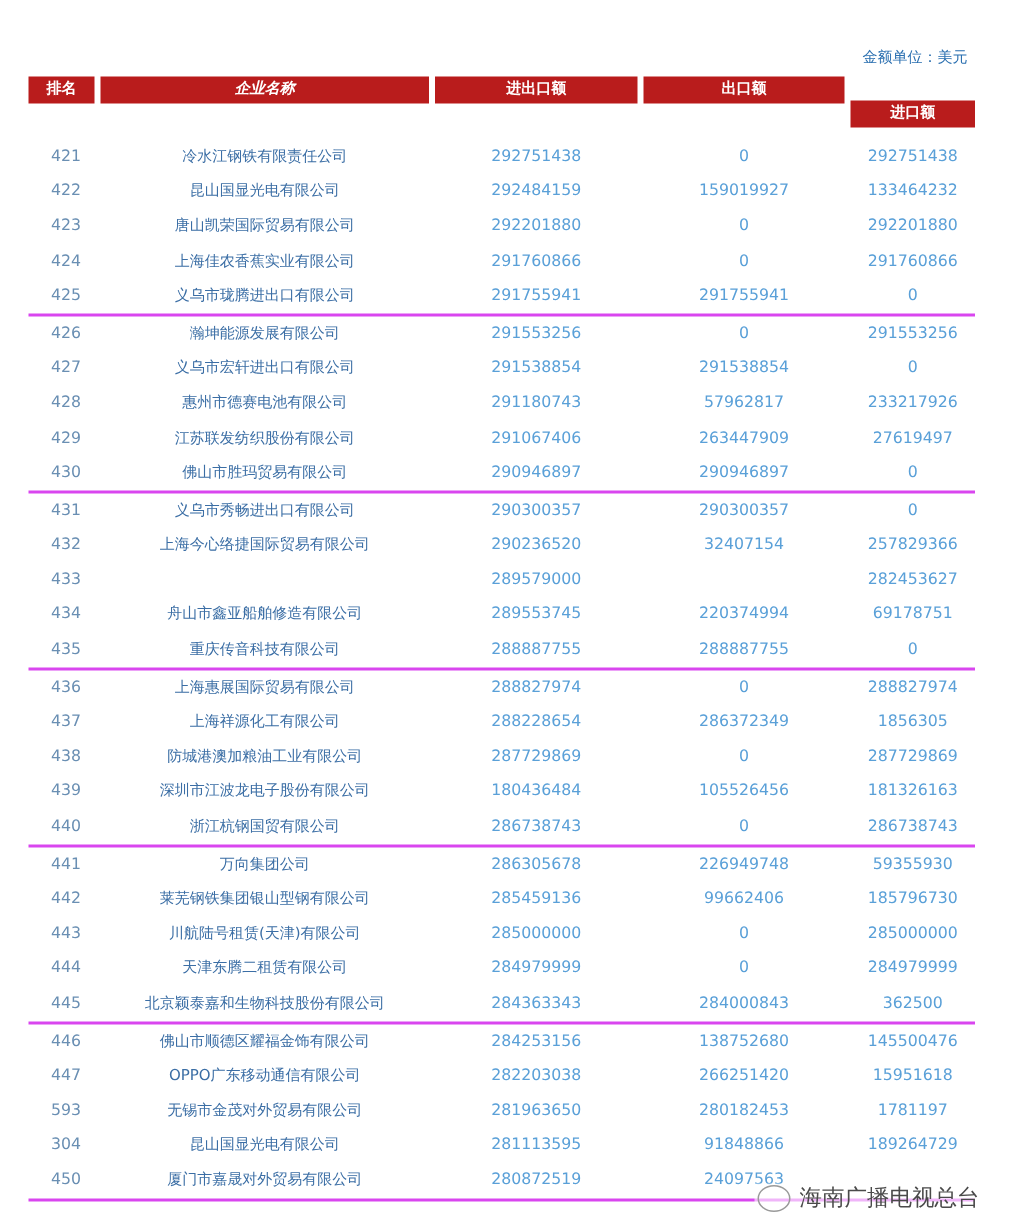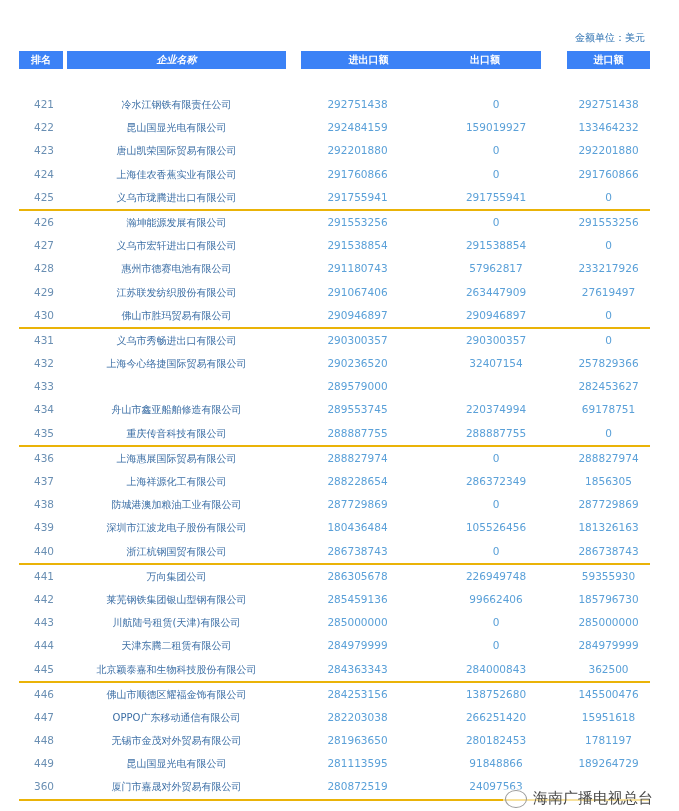--- a/index.html
+++ b/index.html
@@ -1,46 +1,46 @@
 <!DOCTYPE html>
 <html><head>
 <meta charset="utf-8">
 <style>
   html, body { margin: 0; padding: 0; background: #ffffff; }
   body { width: 679px; height: 811px; position: relative; overflow: hidden;
          font-family: "DejaVu Sans", "Liberation Sans", sans-serif; }
   .unit { position: absolute; top: 31px; right: 34px; font-size: 10px; color: #2a6fb0; }
   .header { position: absolute; top: 51px; left: 19px; height: 18px; }
-  .hcell { position: absolute; top: 0; height: 18px; background: #3b82f6; color: #ffffff;
+  .hcell { position: absolute; top: 0; height: 18px; background: #b91c1c; color: #ffffff;
            font-size: 10px; line-height: 18px; text-align: center; font-weight: bold; }
   .rows { position: absolute; top: 93px; left: 19px; width: 631px; }
-  .group { border-bottom: 2px solid #eab308; }
+  .group { border-bottom: 2px solid #d946ef; }
   .row { position: relative; height: 23.2px; font-size: 10.5px; line-height: 23.2px; }
   .c { position: absolute; top: 0; text-align: center; white-space: nowrap; }
   .c-rank { left: 0; width: 50px; color: #6a8fb3; }
   .c-name { left: 48px; width: 219px; color: #3b6ea5; font-size: 10px; }
   .c-num { color: #5aa0d8; }
   .c-total { left: 271px; width: 135px; }
   .c-exp { left: 410px; width: 134px; }
   .c-imp { left: 548px; width: 83px; }
   .watermark { position: absolute; left: 503px; top: 768px; display: flex; align-items: center;
                gap: 6px; color: #4a4a4a; font-size: 15px; background: rgba(255,255,255,0.6); padding: 0 2px; margin-top: 21px; }
   .wm-icon { width: 20px; height: 16px; border: 1.5px solid #9a9a9a; border-radius: 50%; position: relative; }
 </style>
 </head>
 <body>
 
 <div class="unit">金额单位：美元</div>
 
 <div class="header">
   <div class="hcell" style="left:0;width:44px;">排名</div>
   <div class="hcell" style="left:48px;width:219px;font-style:italic;">企业名称</div>
-  <div class="hcell" style="left:271px;width:135px;margin-left:11px;">进出口额</div>
-  <div class="hcell" style="left:410px;width:112px;">出口额</div>
-  <div class="hcell" style="left:548px;width:83px;">进口额</div>
+  <div class="hcell" style="left:271px;width:135px;">进出口额</div>
+  <div class="hcell" style="left:410px;width:134px;">出口额</div>
+  <div class="hcell" style="left:548px;width:83px;margin-top:16px;">进口额</div>
 </div>
 
 <div class="rows" id="rows">
     <div class="group">
       <div class="row">
         <div class="c c-rank">421</div>
         <div class="c c-name">冷水江钢铁有限责任公司</div>
         <div class="c c-num c-total">292751438</div>
         <div class="c c-num c-exp">0</div>
         <div class="c c-num c-imp">292751438</div>
@@ -229,35 +229,35 @@
         <div class="c c-num c-imp">145500476</div>
       </div>
       <div class="row">
         <div class="c c-rank">447</div>
         <div class="c c-name">OPPO广东移动通信有限公司</div>
         <div class="c c-num c-total">282203038</div>
         <div class="c c-num c-exp">266251420</div>
         <div class="c c-num c-imp">15951618</div>
       </div>
       <div class="row">
-        <div class="c c-rank">448</div>
+        <div class="c c-rank">593</div>
         <div class="c c-name">无锡市金茂对外贸易有限公司</div>
         <div class="c c-num c-total">281963650</div>
         <div class="c c-num c-exp">280182453</div>
         <div class="c c-num c-imp">1781197</div>
       </div>
       <div class="row">
-        <div class="c c-rank">449</div>
+        <div class="c c-rank">304</div>
         <div class="c c-name">昆山国显光电有限公司</div>
         <div class="c c-num c-total">281113595</div>
         <div class="c c-num c-exp">91848866</div>
         <div class="c c-num c-imp">189264729</div>
       </div>
       <div class="row">
-        <div class="c c-rank">360</div>
+        <div class="c c-rank">450</div>
         <div class="c c-name">厦门市嘉晟对外贸易有限公司</div>
         <div class="c c-num c-total">280872519</div>
         <div class="c c-num c-exp">24097563</div>
         <div class="c c-num c-imp"></div>
       </div>
     </div>
   </div>
 
 <div class="watermark">
   <span class="wm-icon"></span>

